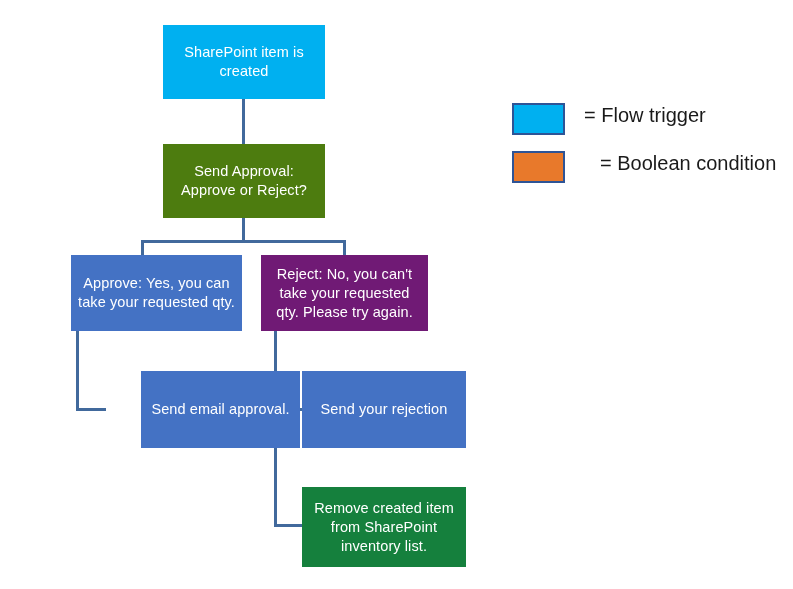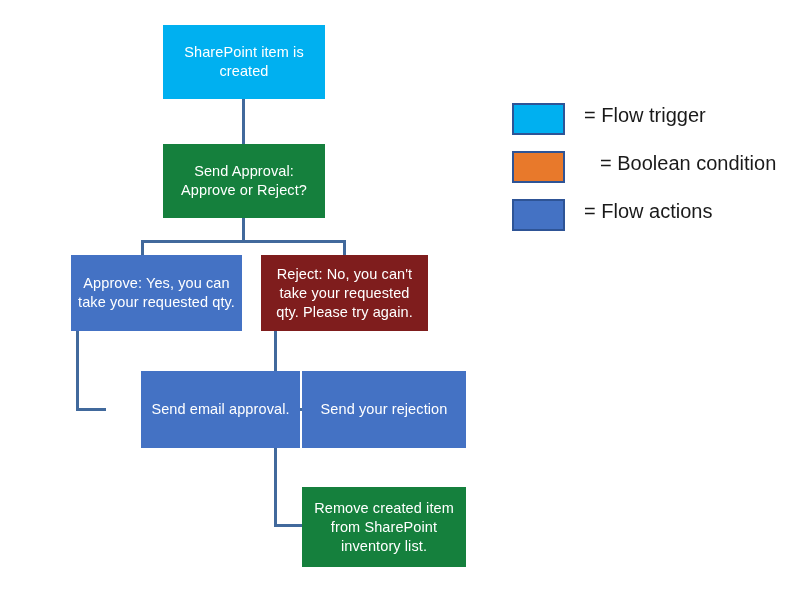--- a/index.html
+++ b/index.html
@@ -74,29 +74,29 @@
   <div class="connector" style="left:76px; top:408px; width:30px; height:3px;"></div>
 
   <div class="connector" style="left:274px; top:331px; width:3px; height:196px;"></div>
   <div class="connector" style="left:274px; top:408px; width:29px; height:3px;"></div>
   <div class="connector" style="left:274px; top:524px; width:29px; height:3px;"></div>
 
   <div class="node" style="left:163px; top:25px; width:162px; height:74px; background:#00B0F0;">
     <span>SharePoint item is created</span>
   </div>
 
-  <div class="node" style="left:163px; top:144px; width:162px; height:74px; background:#15803d;">
+  <div class="node" style="left:163px; top:144px; width:162px; height:74px; background:#4d7c0f;">
     <span>Send Approval: Approve or Reject?</span>
   </div>
 
   <div class="node" style="left:71px; top:255px; width:171px; height:76px; background:#4472C4;">
     <span>Approve: Yes, you can take your requested qty.</span>
   </div>
 
-  <div class="node" style="left:261px; top:255px; width:167px; height:76px; background:#7f1d1d;">
+  <div class="node" style="left:261px; top:255px; width:167px; height:76px; background:#701a75;">
     <span>Reject: No, you can't take your requested qty. Please try again.</span>
   </div>
 
   <div class="node" style="left:105px; top:371px; width:159px; height:77px; background:#4472C4;margin-left:36px;">
     <span>Send email approval.</span>
   </div>
 
   <div class="node" style="left:302px; top:371px; width:164px; height:77px; background:#4472C4;">
     <span>Send your rejection</span>
   </div>
@@ -108,18 +108,14 @@
   <div class="legend-row" style="left:512px; top:103px;">
     <div class="legend-swatch" style="background:#00B0F0;"></div>
     <span class="legend-label" style="margin-left:19px;">= Flow trigger</span>
   </div>
 
   <div class="legend-row" style="left:512px; top:151px;gap:16px;">
     <div class="legend-swatch" style="background:#E8792B;"></div>
     <span class="legend-label" style="margin-left:19px;"> = Boolean condition</span>
   </div>
 
-  <div class="legend-row" style="left:512px; top:199px;">
-    <div class="legend-swatch" style="background:#4472C4;"></div>
-    <span class="legend-label" style="margin-left:19px;">= Flow actions</span>
-  </div>
 
 </div>
 
 </body></html>

